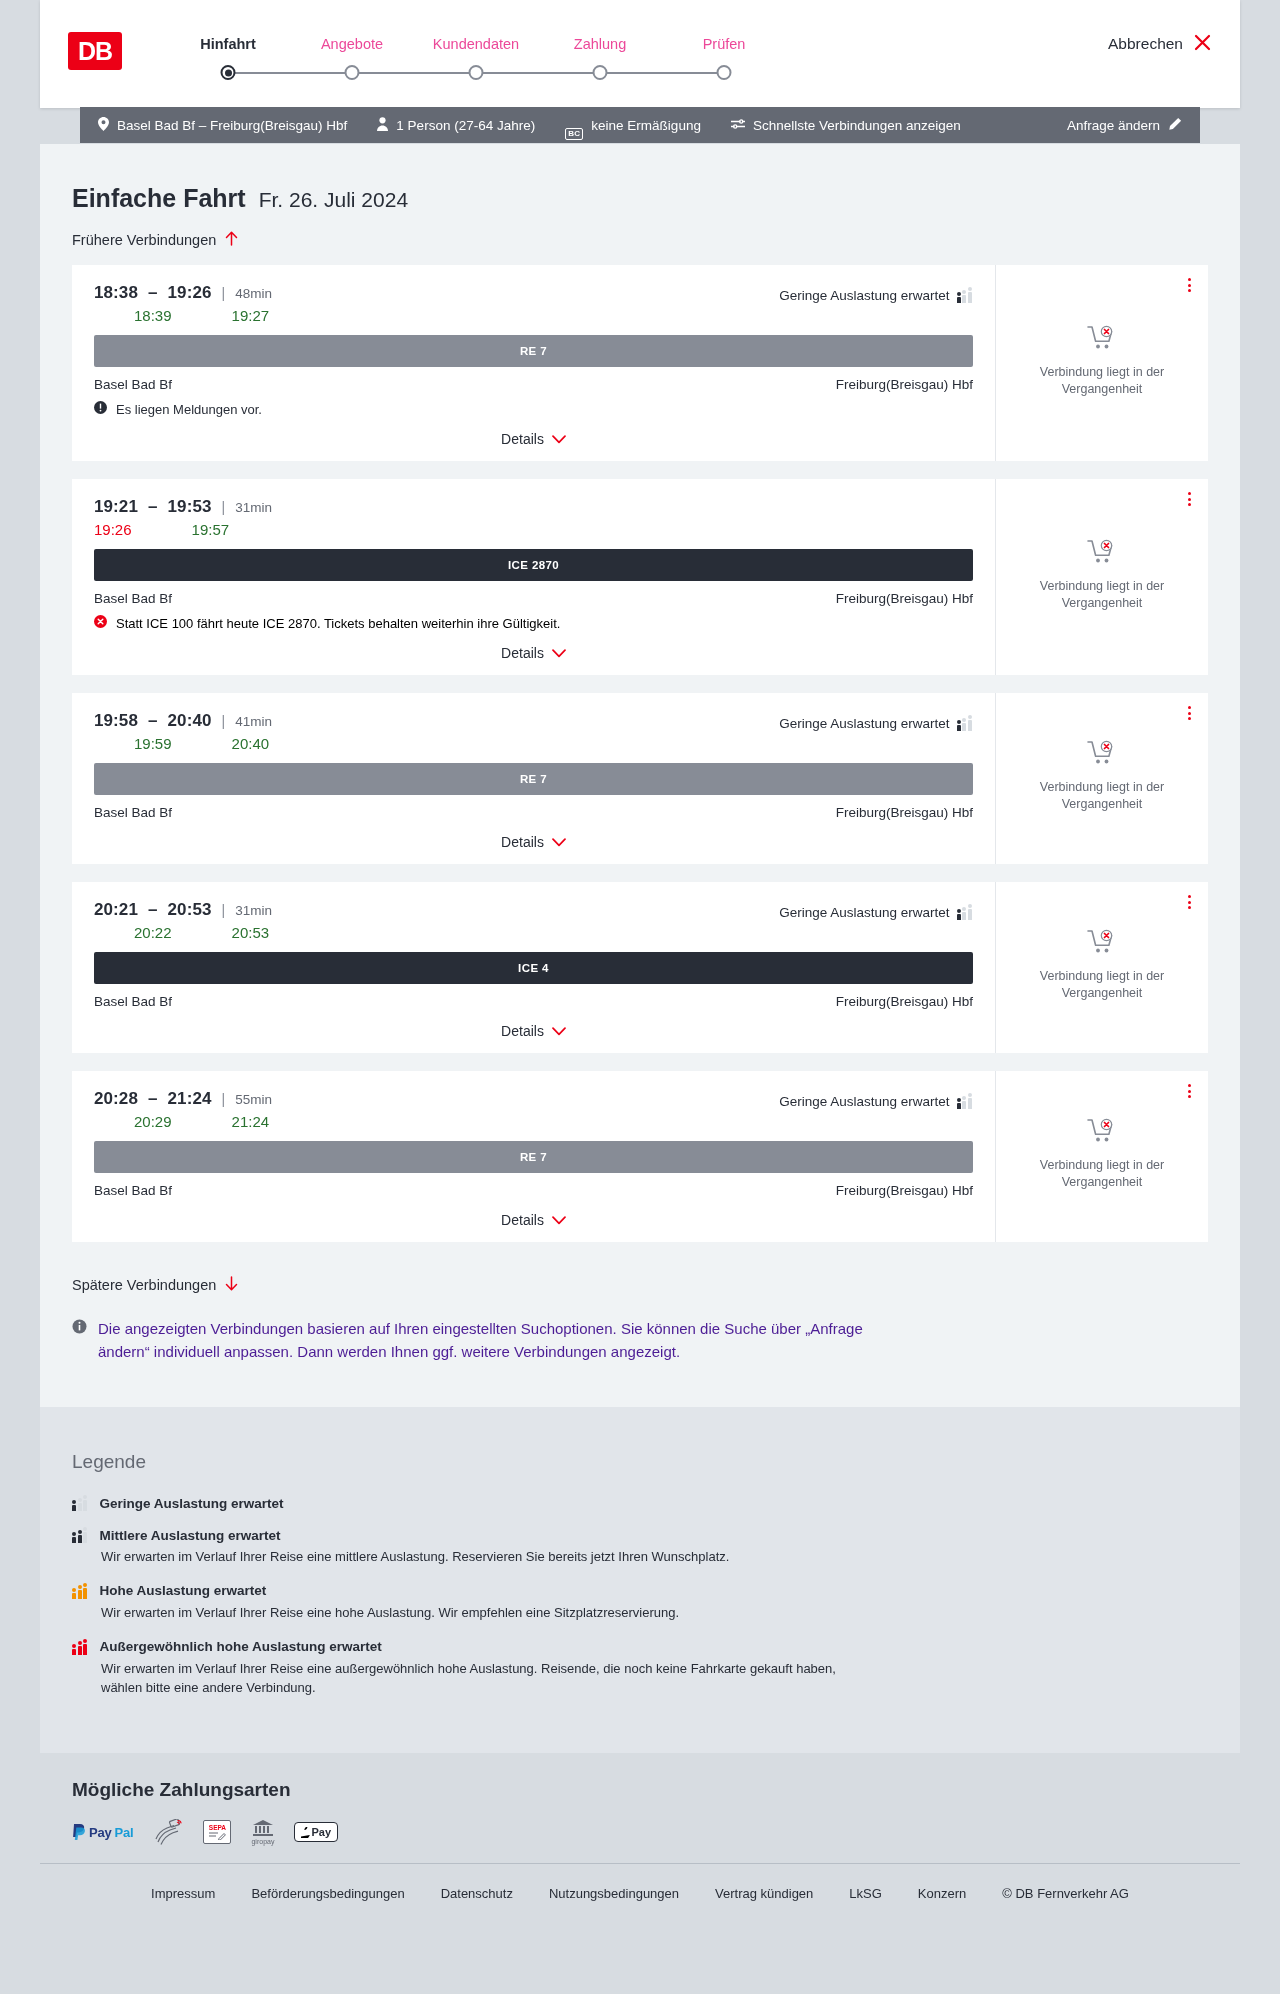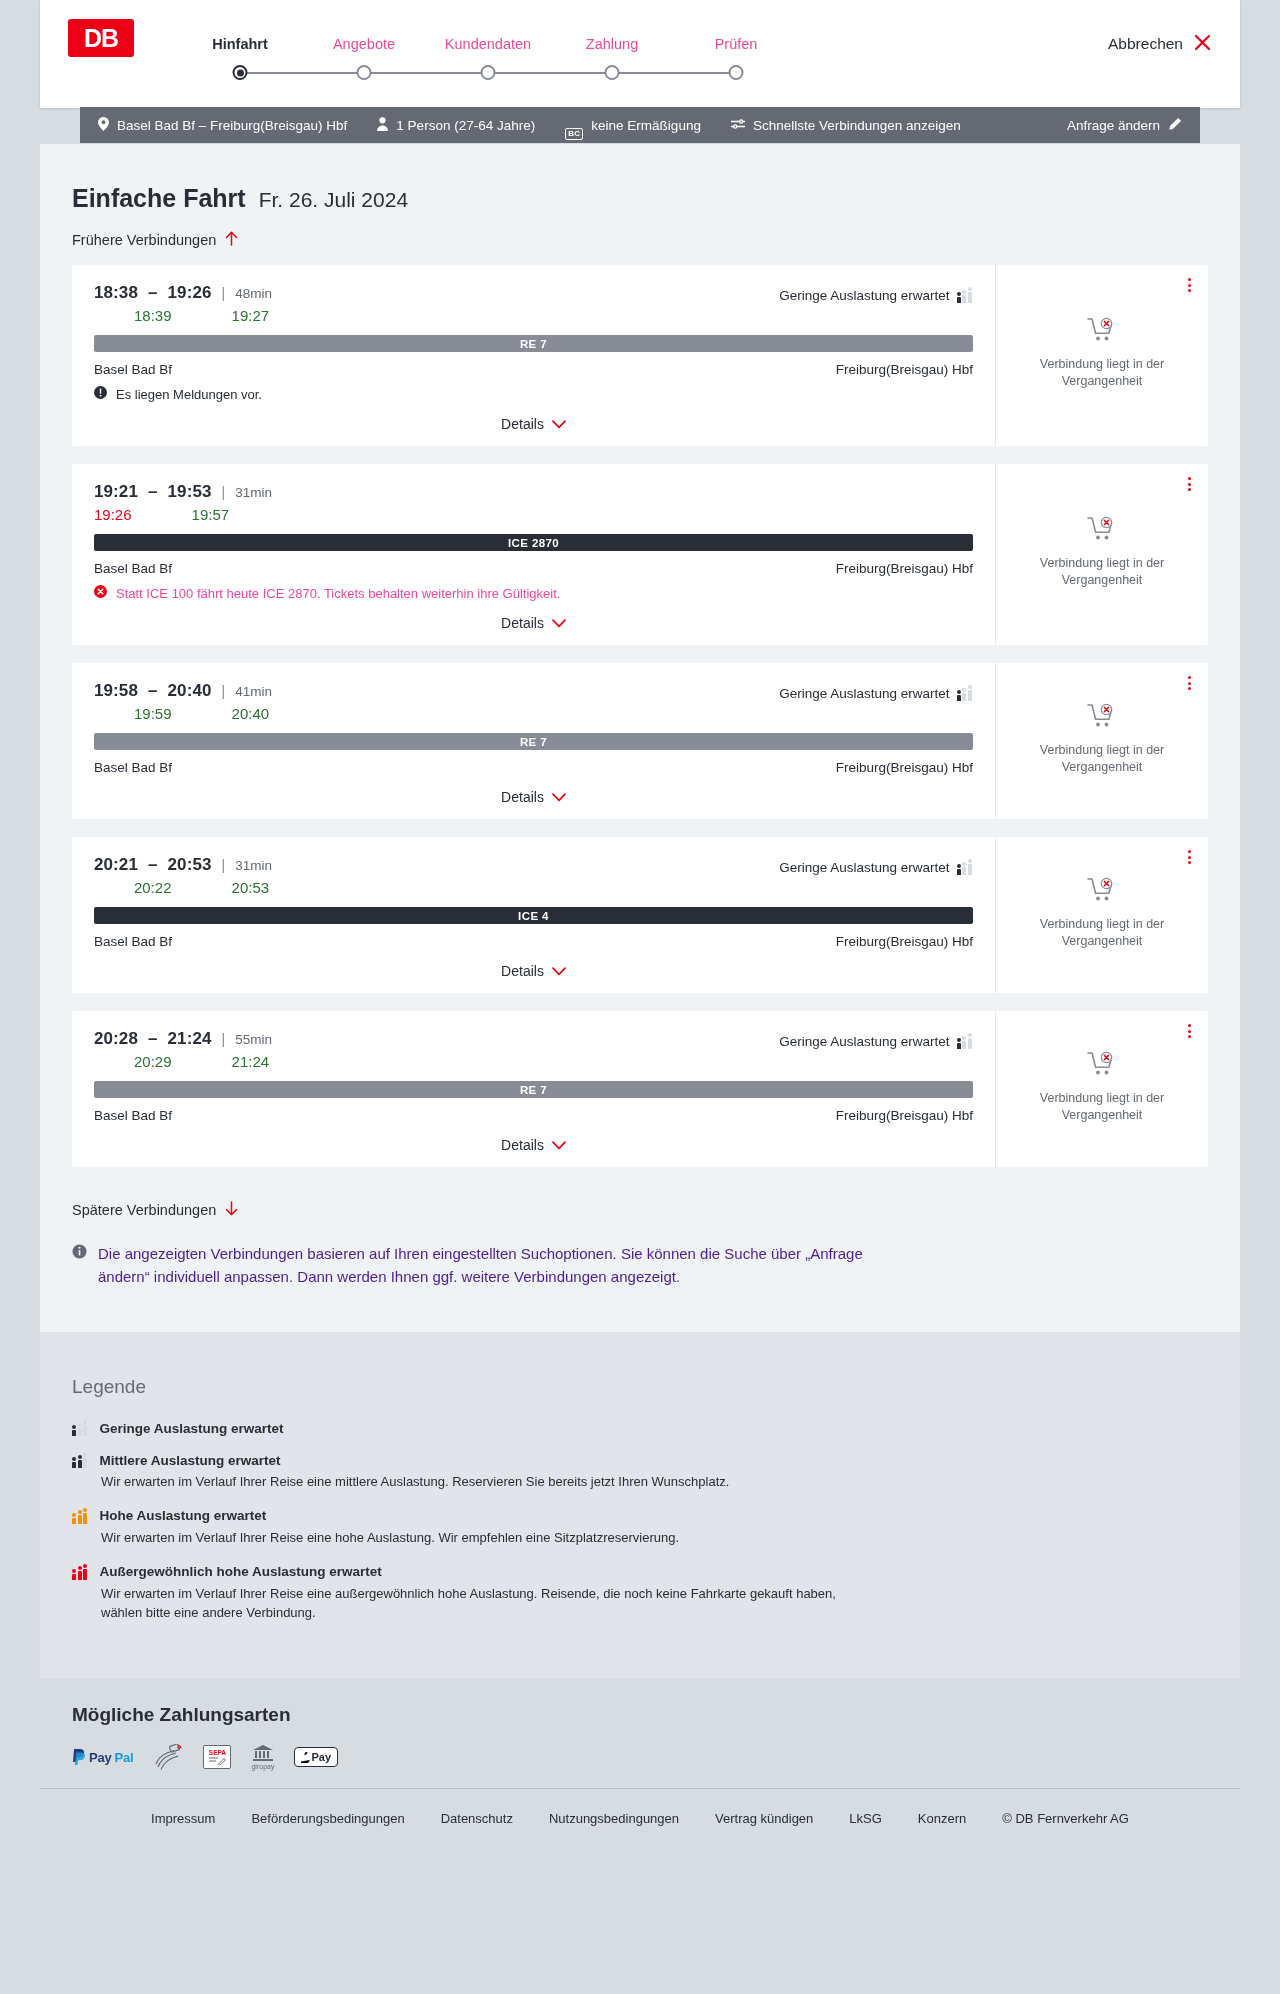--- a/index.html
+++ b/index.html
@@ -20,25 +20,25 @@
     margin: 0 auto;
     background: #fff;
     height: 108px;
     display: flex;
     align-items: flex-start;
     padding: 18px 28px 0 28px;
     box-shadow: 0 1px 3px rgba(0,0,0,.13);
     position: relative;
   }
   .db-logo {
-    width: 66px; height: 38px;
+    width: 54px; height: 38px;
     background: #ec0016;
     border-radius: 3px;
     display: flex; align-items: center; justify-content: center;
-    margin-top: 1px;
+    margin-top: 14px;
     flex: none;
   }
   .db-logo-inner {
     color: #fff;
     font-weight: bold;
     font-size: 25px;
     letter-spacing: -1px;
     font-family: "Liberation Sans", sans-serif;
     line-height: 1;
   }
@@ -234,21 +234,21 @@
     display: flex;
     gap: 20px;
     margin-top: 4px;
     font-size: 15px;
   }
   .rt-green { color: #2a7230; margin-left: 40px; }
   .rt-red { color: #ec0016; }
 
   .train-bar {
     margin-top: 11px;
-    height: 17px;
+    height: 32px;
     border-radius: 2px;
     display: flex;
     align-items: center;
     justify-content: center;
     color: #fff;
     font-size: 11.5px;
     font-weight: bold;
     letter-spacing: .4px;
   }
   .train-bar.regional { background: #878c96; }
@@ -262,21 +262,21 @@
   }
 
   .msg-row {
     display: flex;
     align-items: center;
     gap: 9px;
     margin-top: 9px;
     font-size: 13px;
   }
   .msg-row.warn { color: #282d37; }
-  .msg-row.error { color: #ec4899; text-align: center; }
+  .msg-row.error { color: #000000; text-align: center; }
 
   .details-btn {
     display: flex;
     align-items: center;
     justify-content: center;
     gap: 8px;
     margin-top: 14px;
     font-size: 14px;
     color: #282d37;
     cursor: pointer;

